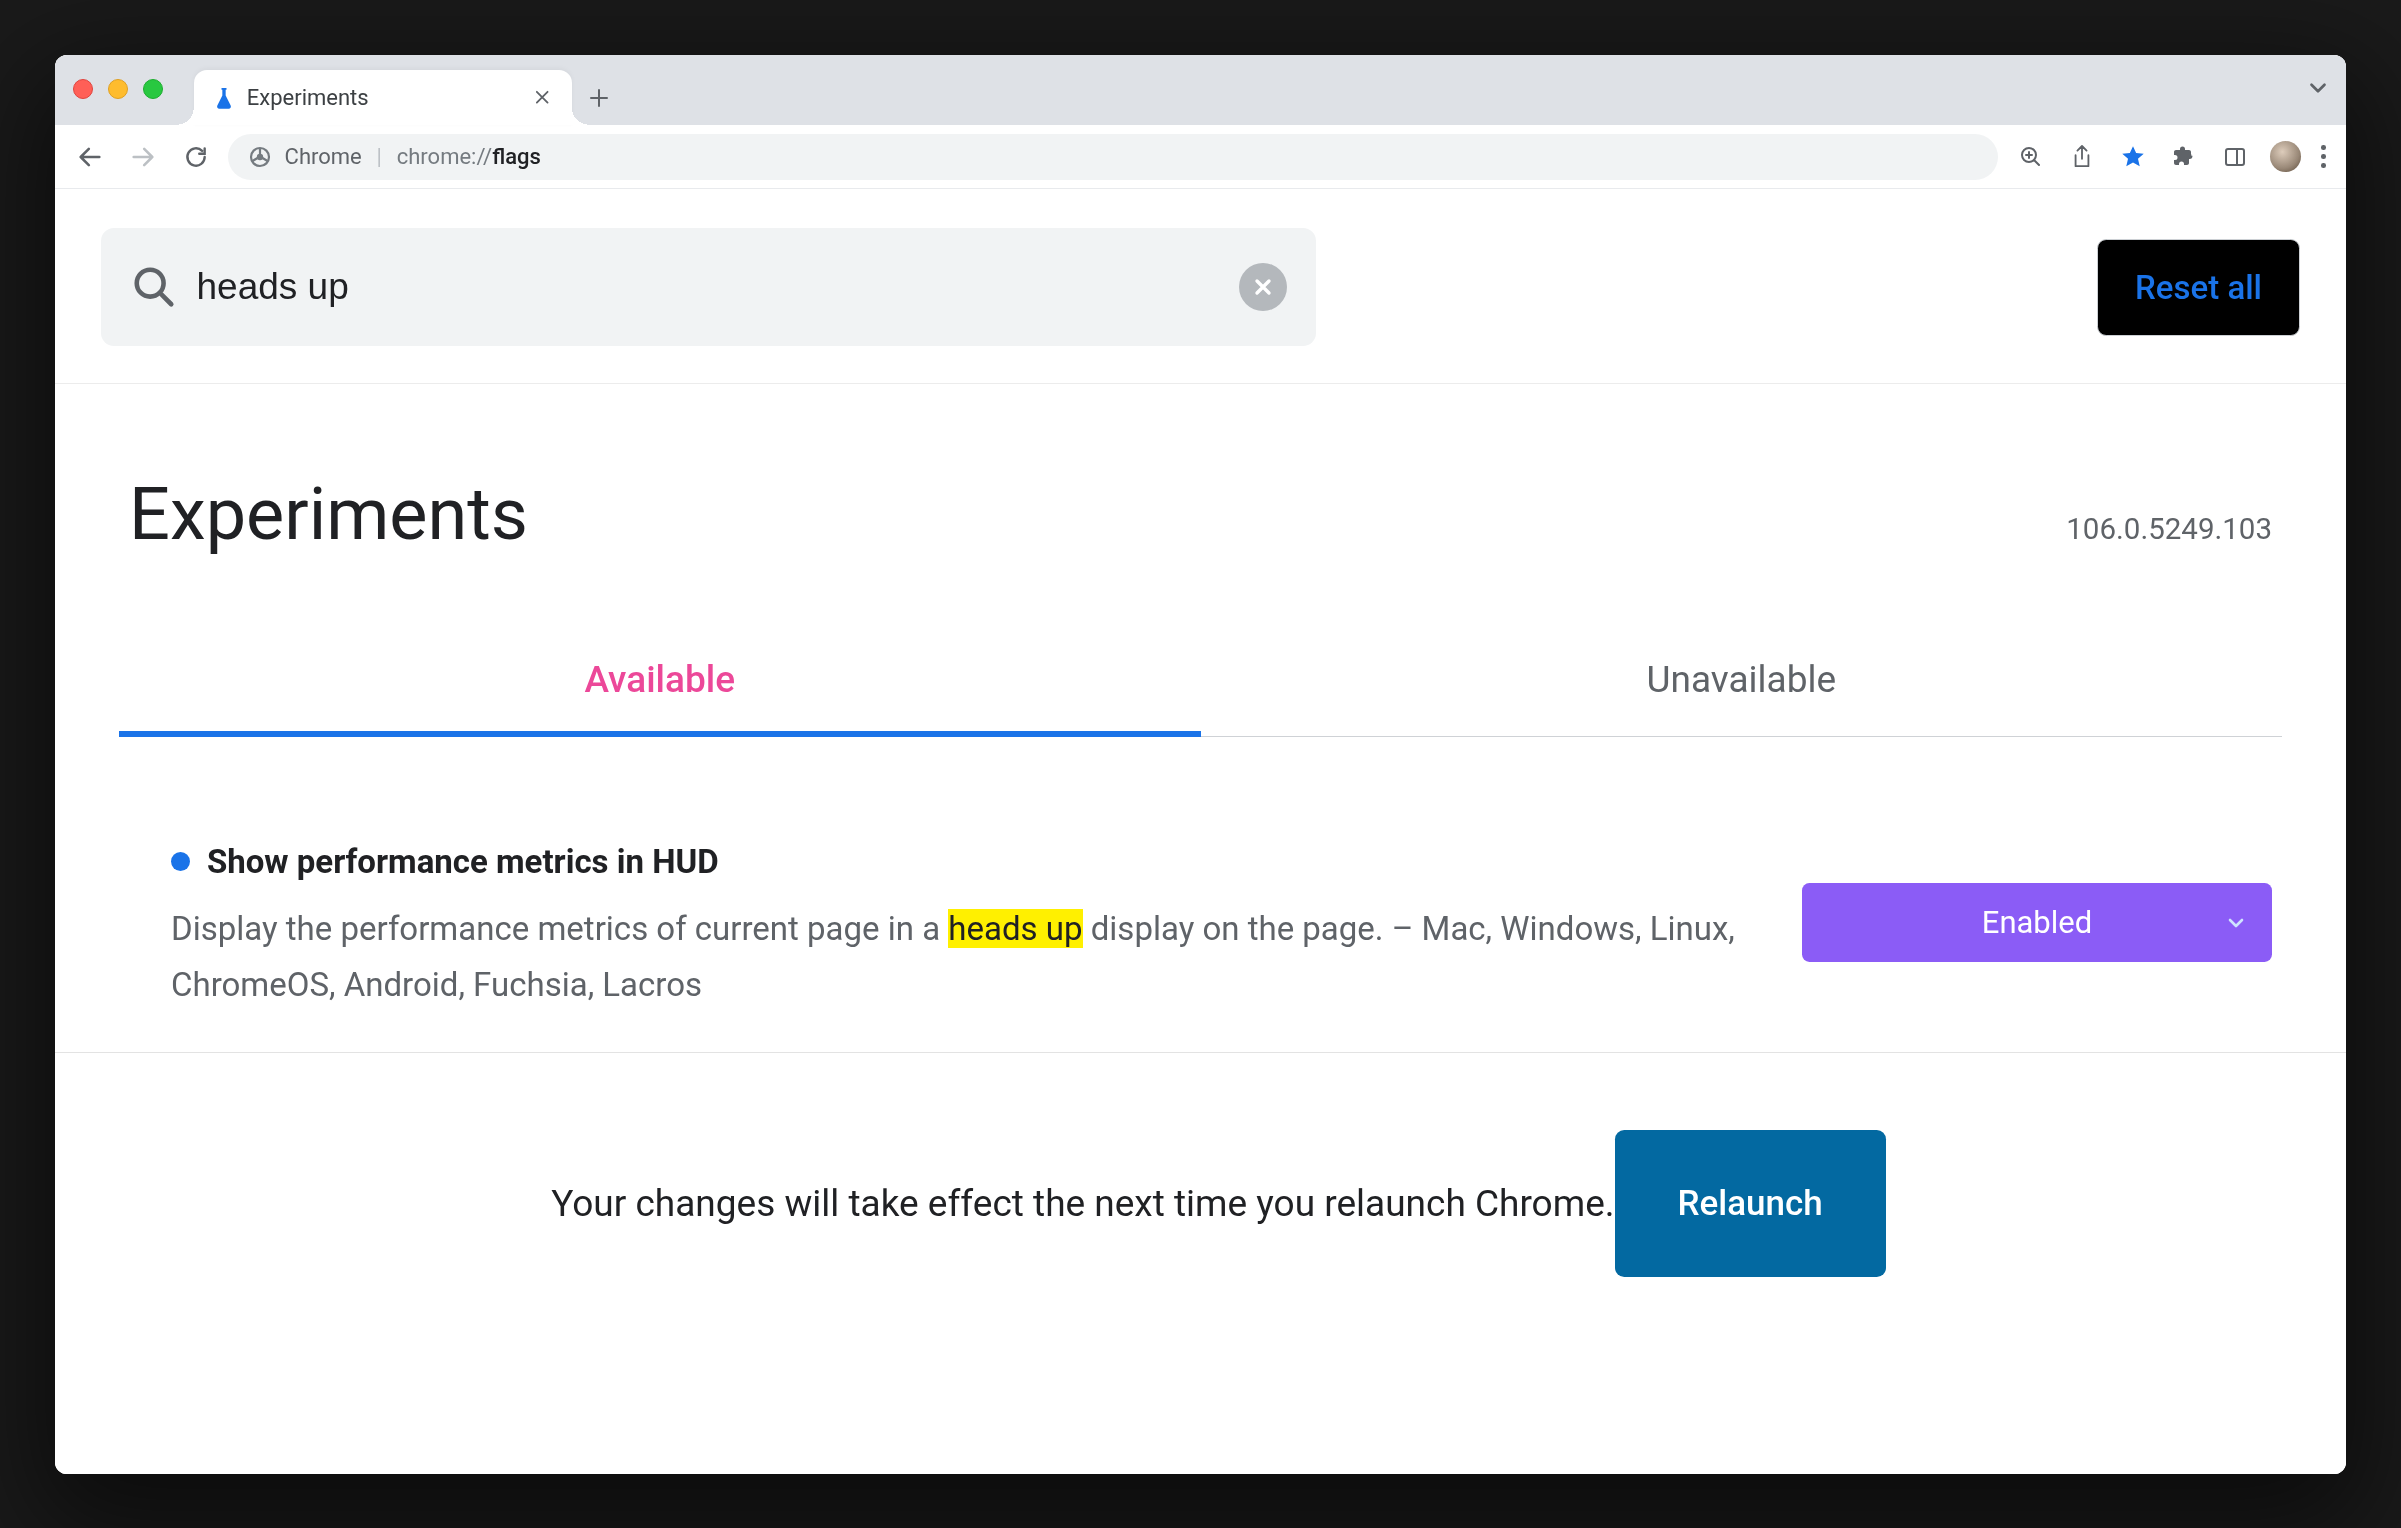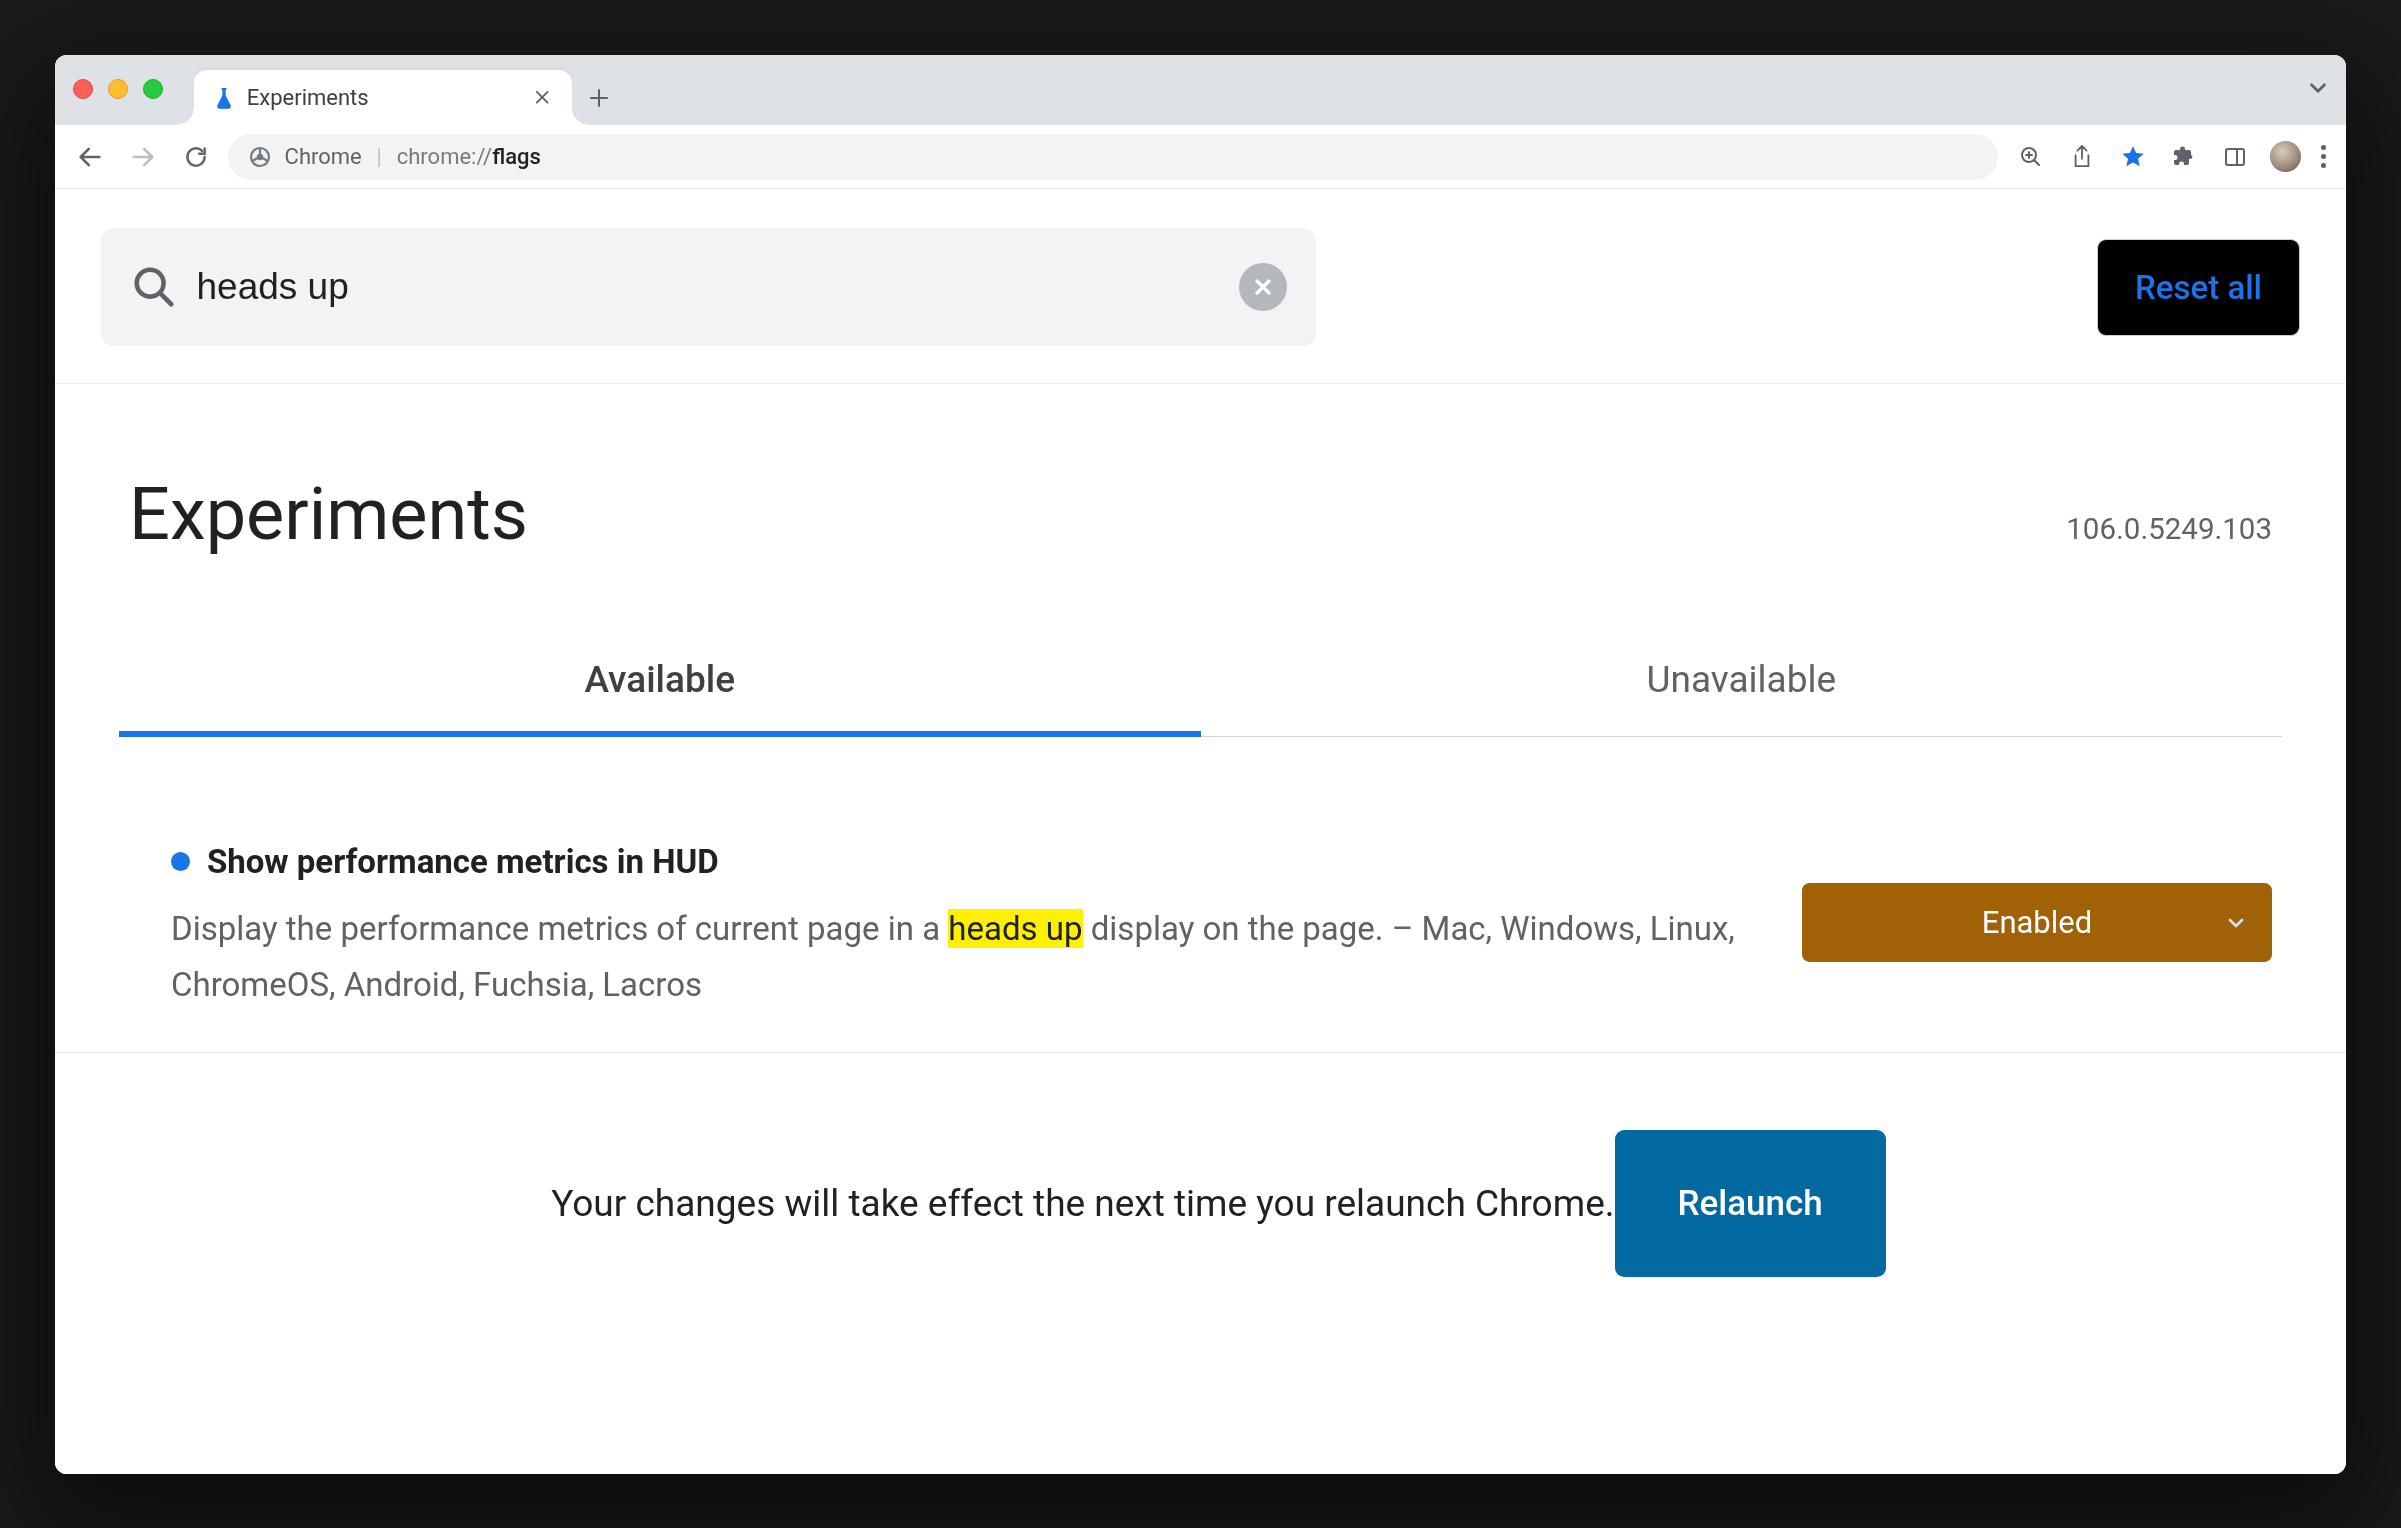--- a/index.html
+++ b/index.html
@@ -212,21 +212,21 @@
   }
   .page-tab {
     flex: 1;
     text-align: center;
     font-size: 37px;
     padding-bottom: 35px;
     color: #5f6368;
     position: relative;
   }
   .page-tab.active {
-    color: #404040;
+    color: #ec4899;
     font-weight: 500;
   }
   .page-tab.active::after {
     content: "";
     position: absolute;
     left: 0; right: 0; bottom: -0.9px;
     height: 5.5px;
     background: #1a73e8;
   }
 
@@ -249,21 +249,21 @@
     font-size: 33px;
     color: #5f6368;
     line-height: 1.7;
   }
   .hl { background: #fff000; color: #202124; }
 
   .flag-select {
     width: 470px;
     height: 79px;
     margin-top: 41px;
-    background: #a16207;
+    background: #8b5cf6;
     color: #fff;
     border-radius: 7.4px;
     display: flex;
     align-items: center;
     justify-content: center;
     font-size: 31px;
     position: relative;
   }
   .flag-select .chev {
     position: absolute; right: 24px; top: 50%; transform: translateY(-50%);

